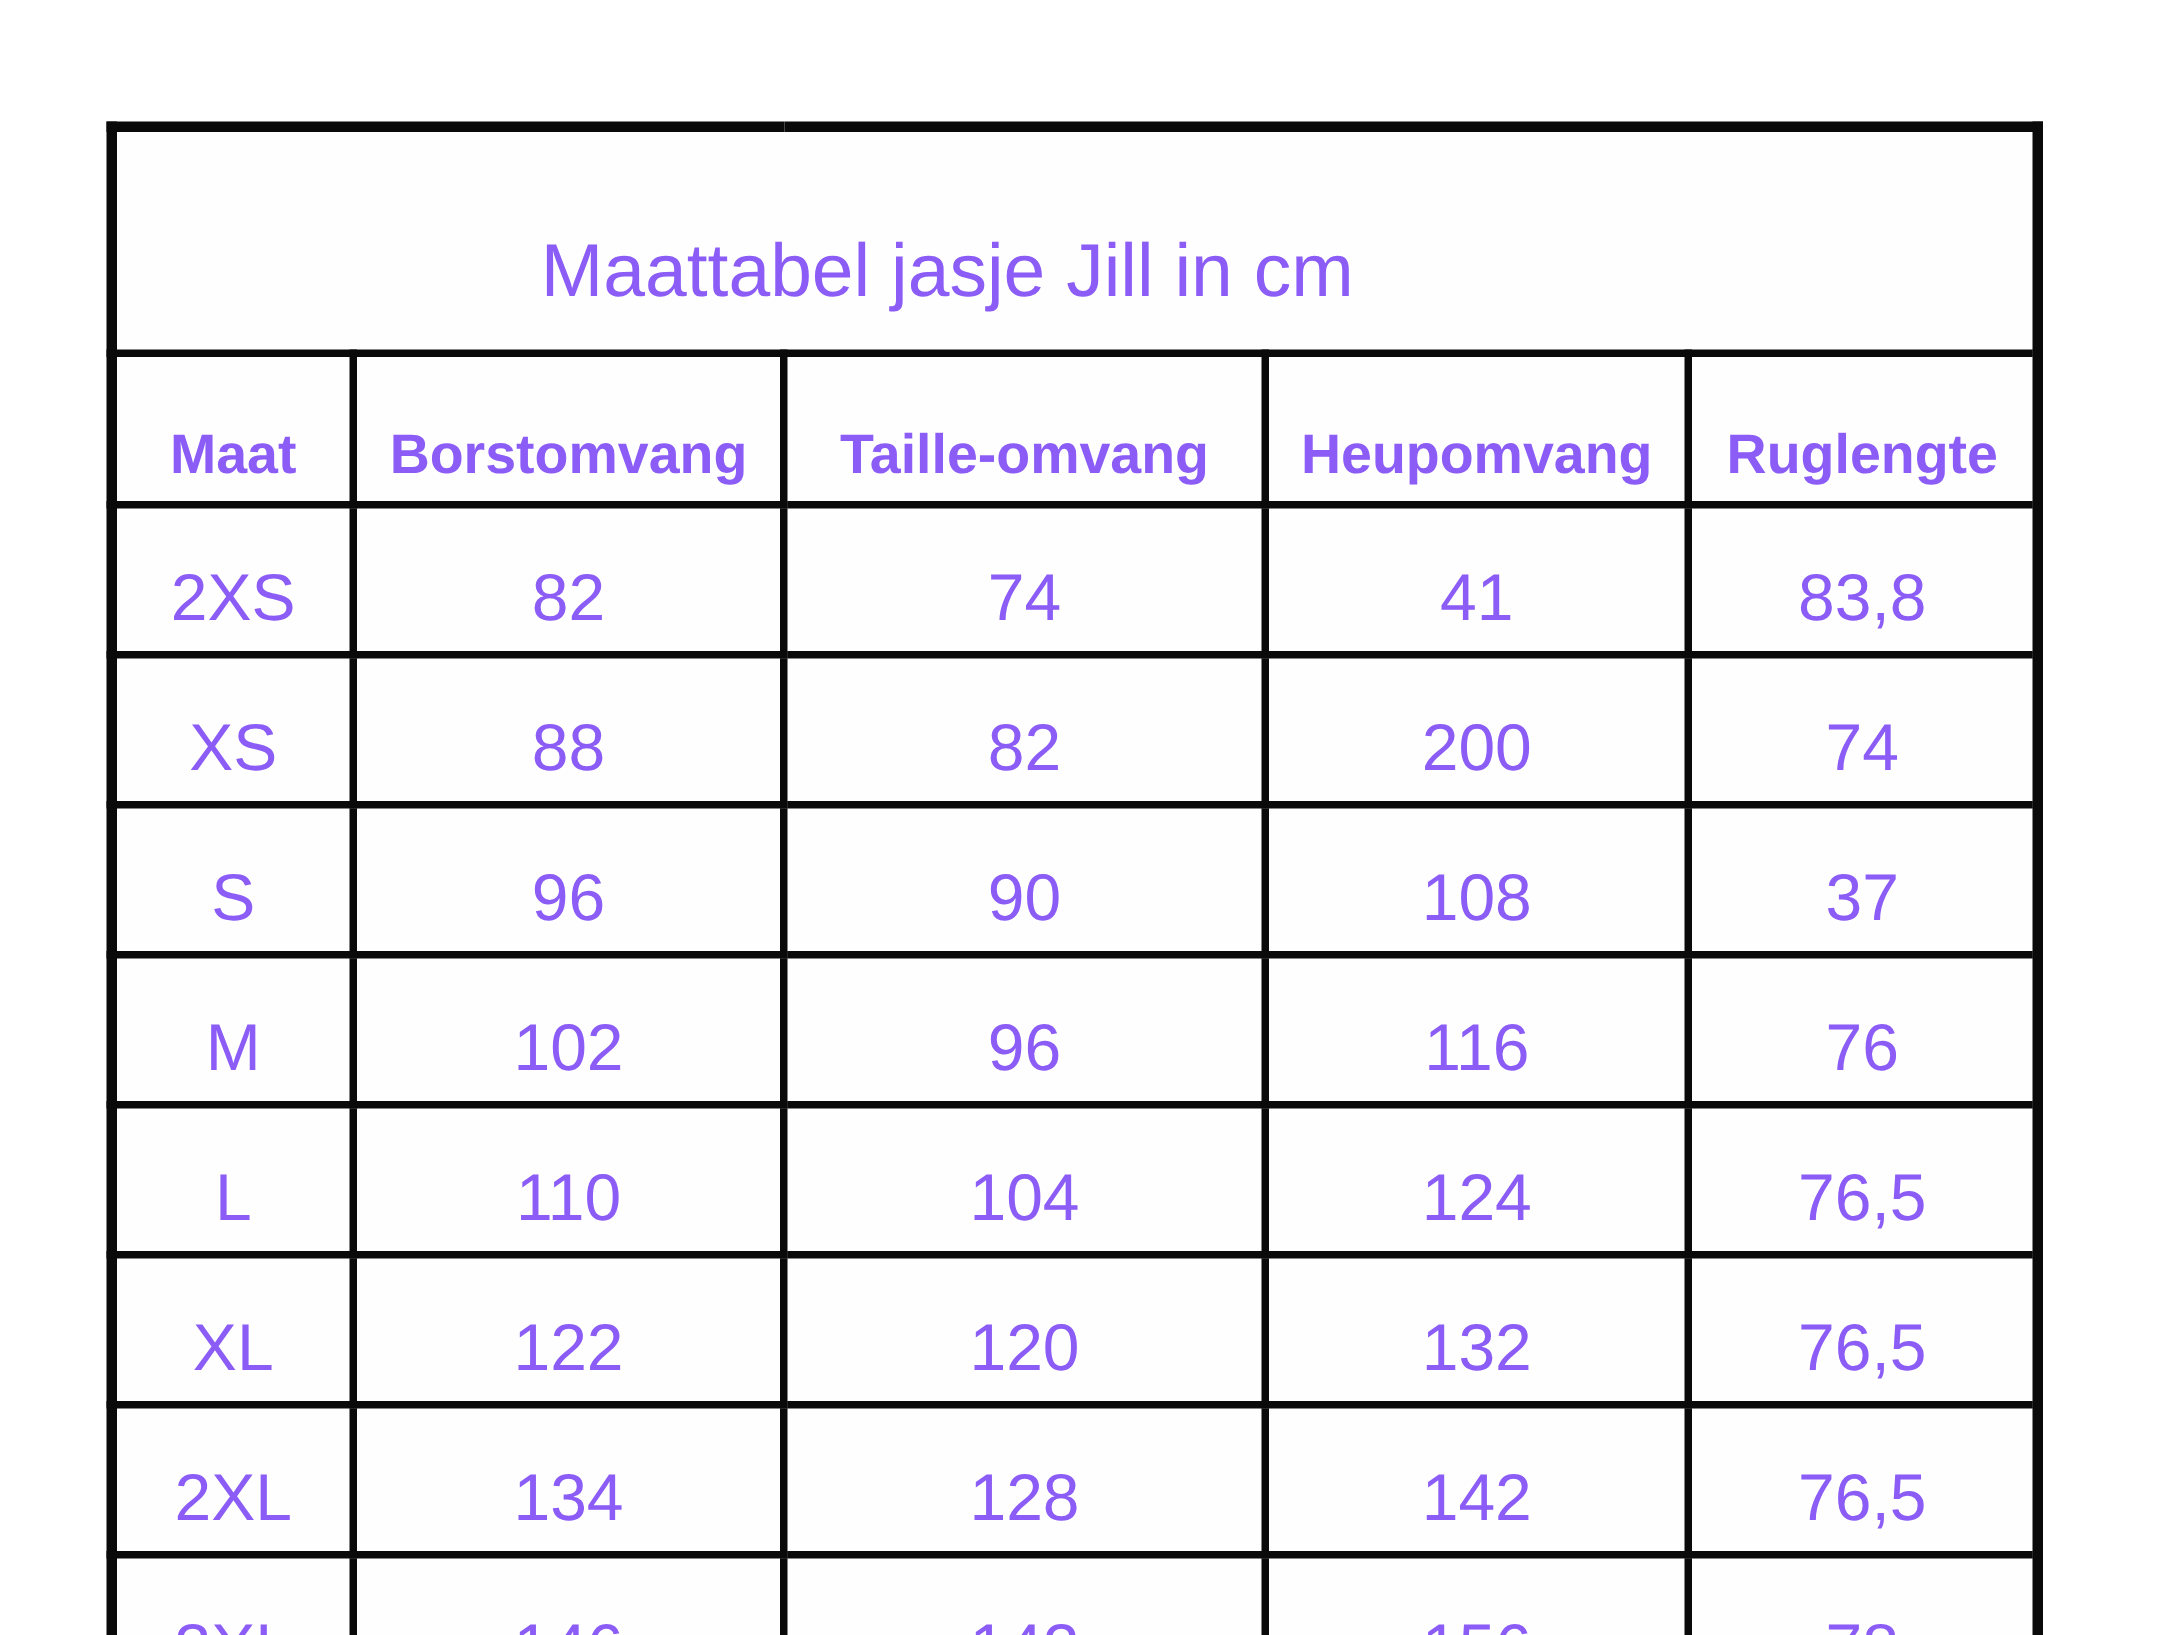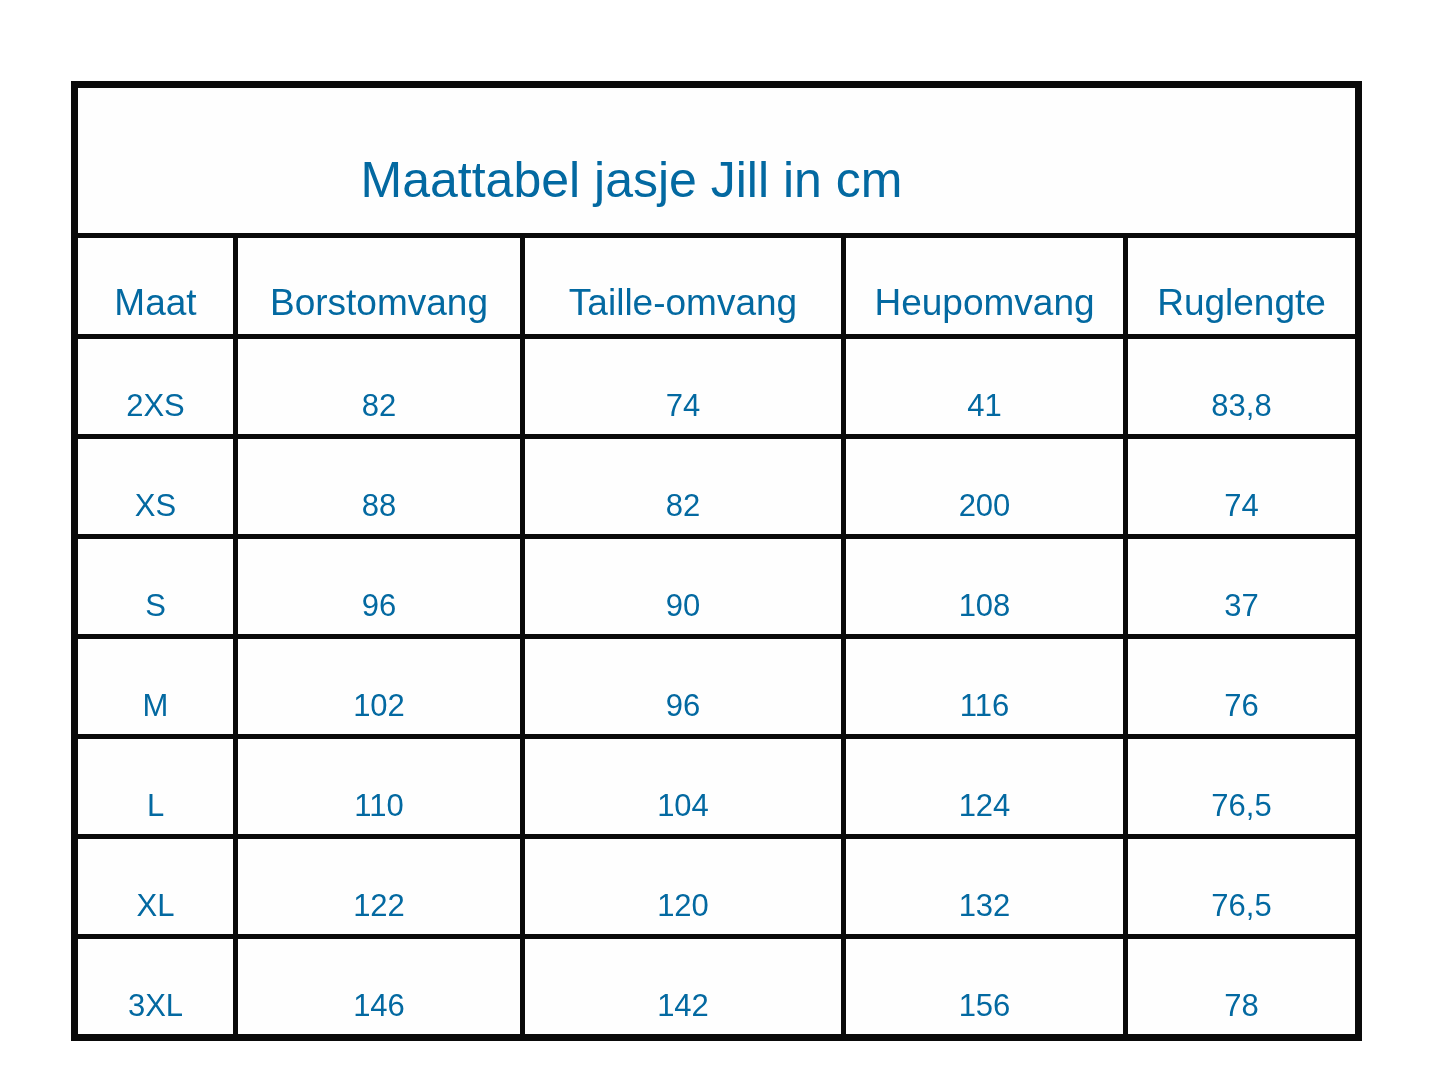--- a/index.html
+++ b/index.html
@@ -22,48 +22,48 @@
     width: 1284px;
     height: 928px;
     border-collapse: collapse;
     table-layout: fixed;
     background: #fefefe;
   }
   table.size-table td, table.size-table th {
     border: 5px solid #0a0a0a;
     vertical-align: bottom;
     text-align: center;
-    color: #0369a1;
+    color: #8b5cf6;
     overflow: hidden;
     white-space: nowrap;
   }
   
   table.size-table {
     border: 7px solid #0a0a0a;
   }
   td.title-cell {
     height: 120px;
     font-size: 50px;
     padding-bottom: 24px;
     border-bottom-width: 7px;
   }
   td.title-cell .title-text {
     position: relative;
     left: -85px;
   }
   th.col-header {
     height: 85px;
     font-size: 37px;
-    font-weight: 400;
+    font-weight: 700;
     padding-bottom: 10px;
     border-bottom-width: 7px;
   }
   td.data-cell {
     height: 84px;
-    font-size: 31px;
+    font-size: 44px;
     padding-bottom: 10px;
     border-bottom-width: 7px;
   }
 </style>
 </head>
 <body>
 
 <div class="page">
   <table class="size-table">
     <colgroup>
@@ -122,20 +122,27 @@
         <td class="data-cell">76,5</td>
       </tr>
       <tr>
         <td class="data-cell">XL</td>
         <td class="data-cell">122</td>
         <td class="data-cell">120</td>
         <td class="data-cell">132</td>
         <td class="data-cell">76,5</td>
       </tr>
       <tr>
+        <td class="data-cell">2XL</td>
+        <td class="data-cell">134</td>
+        <td class="data-cell">128</td>
+        <td class="data-cell">142</td>
+        <td class="data-cell">76,5</td>
+      </tr>
+      <tr>
         <td class="data-cell">3XL</td>
         <td class="data-cell">146</td>
         <td class="data-cell">142</td>
         <td class="data-cell">156</td>
         <td class="data-cell">78</td>
       </tr>
     </tbody>
   </table>
 </div>
 

